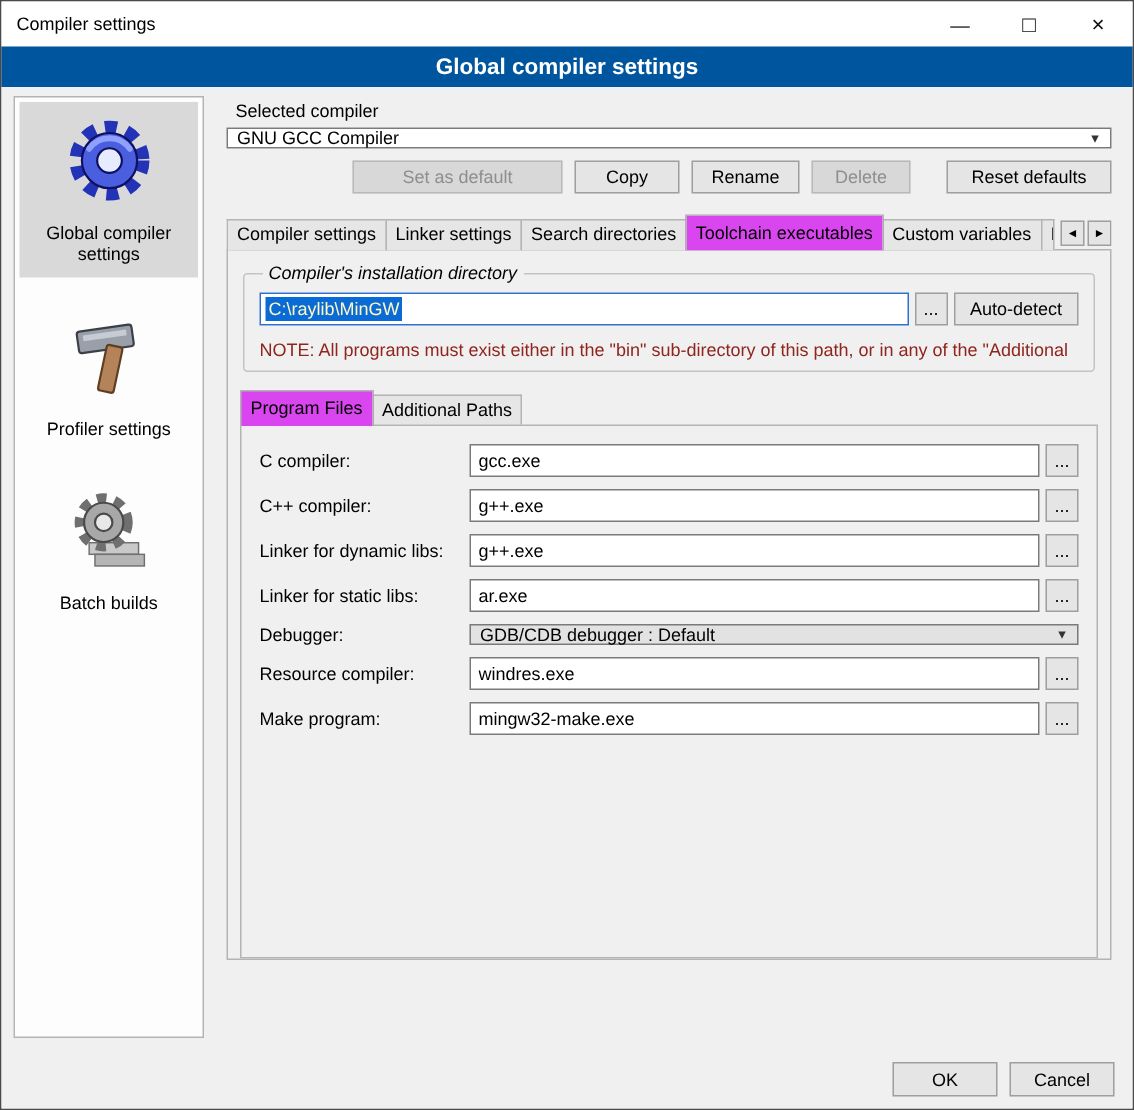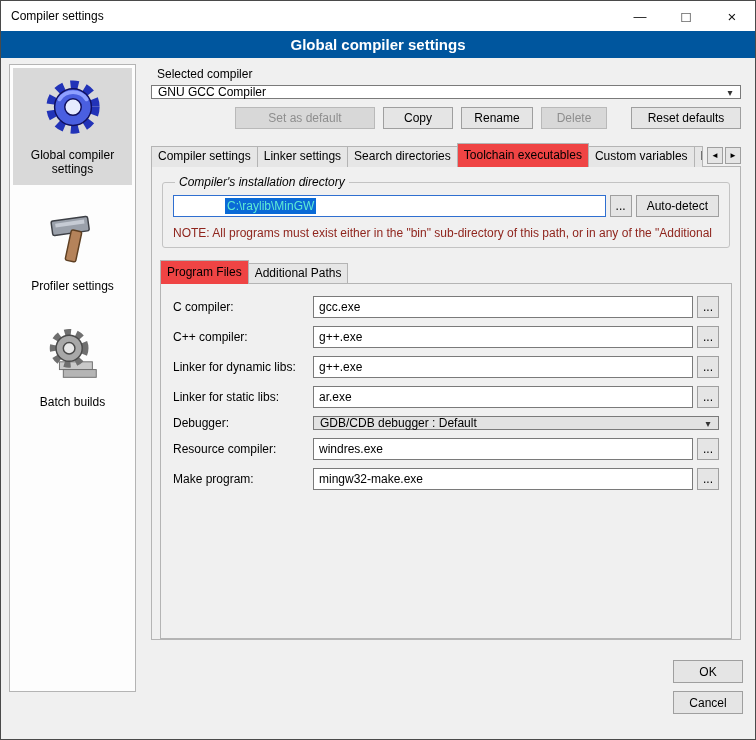--- a/index.html
+++ b/index.html
@@ -51,47 +51,47 @@
   .btn-row .b-setdef { min-width: 140px; }
   .btn-row .b-copy { min-width: 70px; }
   .btn-row .b-rename { min-width: 72px; }
   .btn-row .b-delete { min-width: 66px; }
   .btn-row .b-reset { min-width: 110px; margin-left: 16px; }
   
   .tabstrip { display: flex; align-items: flex-end; height: 24px; position: relative; padding-right: 38px; overflow: hidden; }
   .tab { height: 21px; line-height: 19px; padding: 0 6px; background: #e6e6e6; border: 1px solid #b4b4b4;
          border-bottom: none; white-space: nowrap; }
   .tab + .tab { margin-left: -1px; }
-  .tab.active { height: 24px; line-height: 22px; background: #ef4444; position: relative; z-index: 2; }
+  .tab.active { height: 24px; line-height: 22px; background: #d946ef; position: relative; z-index: 2; }
   .tab.clip { width: 34px; overflow: hidden; padding-right: 0; }
   .tab-arrows { position: absolute; right: 0; bottom: 3px; display: flex; gap: 2px; }
   .tab-arrows button { width: 16px; height: 17px; font-size: 8px; line-height: 1; background: #e5e5e5;
                        border: 1px solid #9f9f9f; padding: 0; }
   .tab-panel { border: 1px solid #b4b4b4; margin-top: -1px; background: #f0f0f0; padding: 8px 8px 0;
                height: 474px; display: flex; flex-direction: column; }
   
   fieldset.group { border: 1px solid #c3c3c3; border-radius: 3px; padding: 4px 8px 6px; margin: 0 2px 12px; }
   fieldset.group legend { padding: 0 4px; margin-left: 4px; font-style: italic; }
   .dir-row { display: flex; gap: 4px; align-items: center; margin: 2px 2px 4px; }
   .textbox { flex: 1; height: 22px; border: 1px solid #2f6fd0; background: #fff; display: flex;
              align-items: center; padding: 0 3px; overflow: hidden; }
-  .textbox .sel { background: #0a6ad6; color: #5eead4; padding: 1px 2px; white-space: nowrap; margin-left: 48px; }
+  .textbox .sel { background: #0a6ad6; color: #fef9c3; padding: 1px 2px; white-space: nowrap; }
   .btn.autodetect { min-width: 82px; flex: none; }
   .note { color: #8f251d; margin: 9px 2px 1px; white-space: nowrap; overflow: hidden; }
   
   .subtabstrip { display: flex; align-items: flex-end; height: 24px; margin-top: 0; }
   .sub-panel { border: 1px solid #b4b4b4; margin-top: -1px; background: #f0f0f0; padding: 12px 12px 0; flex: 1; }
   .frow { display: flex; align-items: center; margin-bottom: 8px; }
   .flabel { width: 140px; flex: none; }
   .fvalue { flex: 1; display: flex; gap: 4px; align-items: center; }
   .tinput { flex: 1; height: 22px; border: 1px solid #7a7a7a; padding: 0 5px; background: #fff;
             font-family: "Liberation Sans", sans-serif; font-size: 12px; color: #000; min-width: 0; }
   .fvalue .combo { flex: 1; }
   
-  .footer { position: absolute; right: 12px; bottom: 25px; display: flex; gap: 8px; flex-direction: column; }
+  .footer { position: absolute; right: 12px; bottom: 8px; display: flex; gap: 8px; }
   .footer .btn { min-width: 70px; height: 23px; }
 </style>
 </head>
 <body>
 
 <div class="window">
 
   <div class="titlebar">
     <span class="titlebar-title">Compiler settings</span>
     <div class="win-controls">

